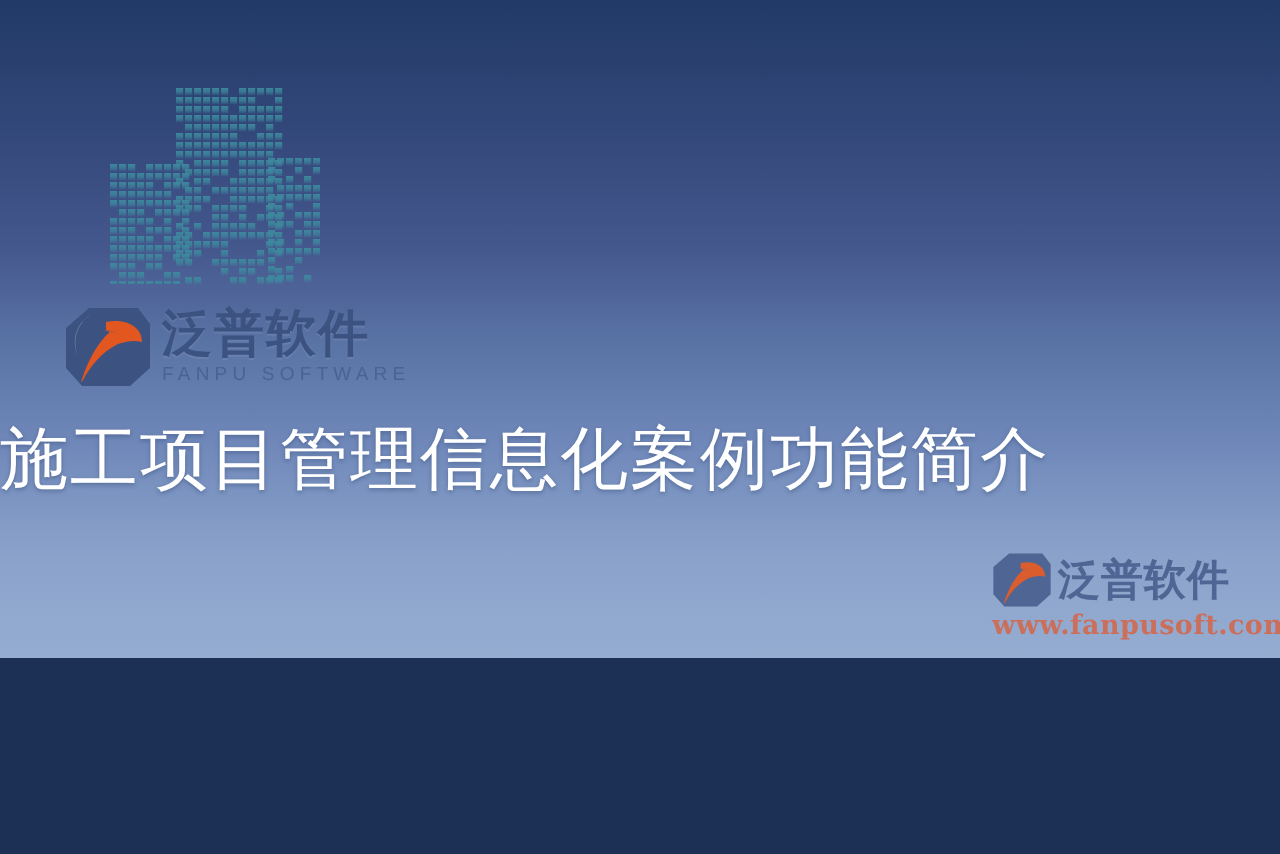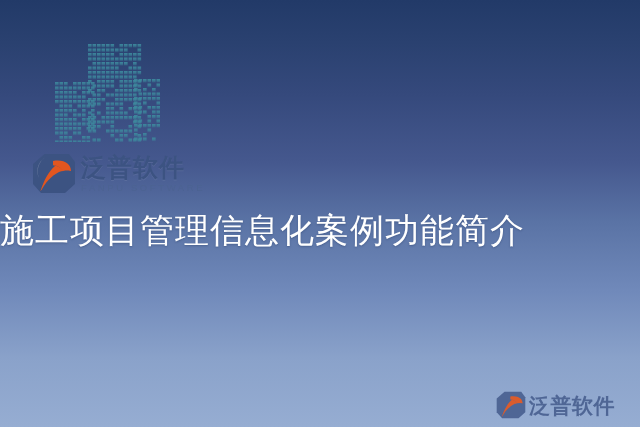--- a/index.html
+++ b/index.html
@@ -7,21 +7,21 @@
     padding: 0;
     background: #1c2f54;
   }
   body {
     font-family: "Liberation Sans", sans-serif;
   }
 
   #slide {
     position: relative;
     width: 640px;
-    height: 427px;
+    height: 329px;
     overflow: hidden;
     background: linear-gradient(
       180deg,
       #223a68 0%,
       #2a4170 10%,
       #35497c 22%,
       #45588e 38%,
       #5a73a5 52%,
       #7089ba 68%,
       #8aa2ca 84%,
@@ -704,15 +704,16 @@
     <div class="wm-row">
       <svg class="wm-mark" viewBox="0 0 44 41" xmlns="http://www.w3.org/2000/svg" aria-hidden="true">
         <path d="M12.5 1 L37 1 L43 9 L43 31 L33 40 L9 40 L1 31 L1 11 Z" fill="#4a6191"></path>
         <path d="M21 8 C32 6 39 11 39 18 C39 22 37 25 34 26 C33 18 28 13 21 12 Z" fill="#e2561f"></path>
         <path d="M20 12 C29 13 34 18 34 26 C30 28 25 30 20 32 C15 34 11 36 8.5 38
                  C12 27 17 18 23 13 Z" fill="#e2561f"></path>
         <path d="M9 38 C13 30 19 23 27 19 C33 17 38 17 41 19 L41 31 L33 39 L10 39 Z" fill="#4a6191"></path>
       </svg>
       <div class="wm-cn">泛普软件</div>
     </div>
+    <div class="wm-url">www.fanpusoft.com</div>
   </div>
 
 </div>
 
 </body></html>

